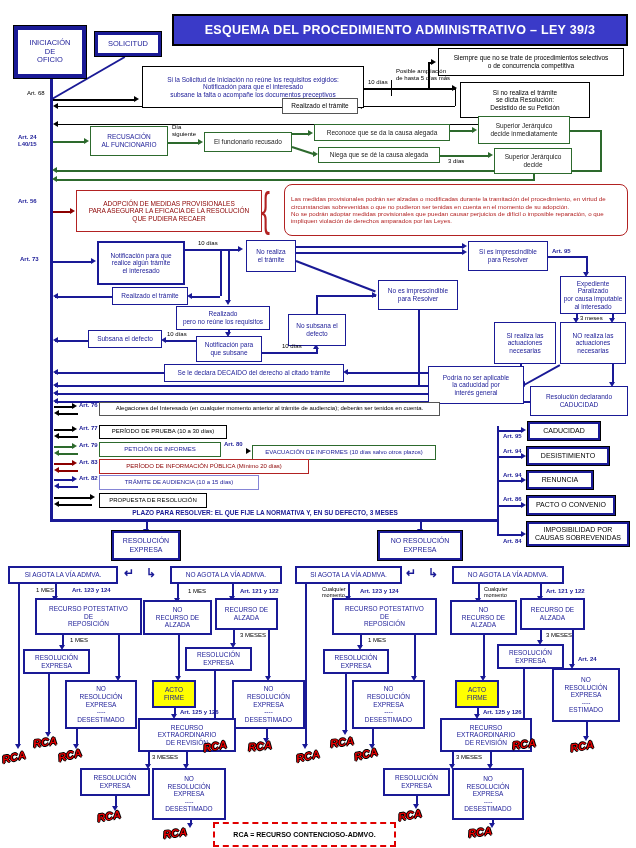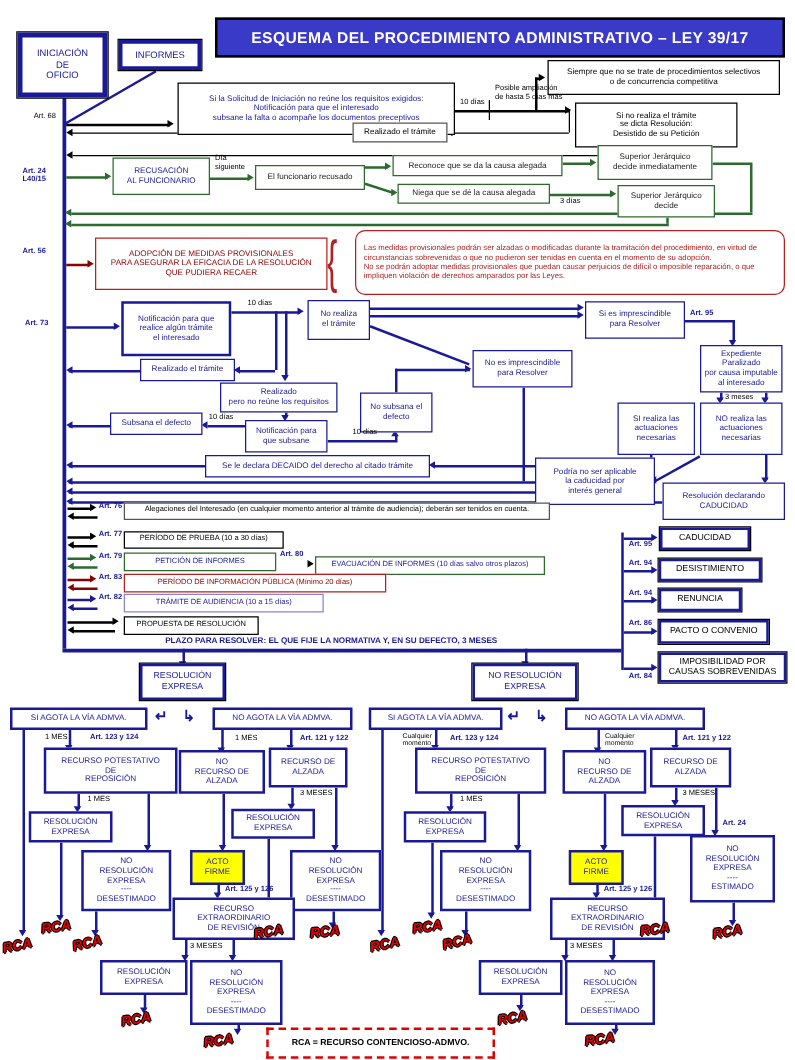--- a/index.html
+++ b/index.html
@@ -43,22 +43,22 @@
       display:flex;align-items:center;justify-content:center;background:#fff;z-index:4}
 </style>
 </head>
 <body>
 
 <div id="c">
 
   <div class="bx b" style="left:14px;top:26px;width:72px;height:52px;border:4px solid #1a1a96;box-shadow:0 0 0 1px #000;font-size:7.5px">INICIACIÓN
 DE
 OFICIO</div>
-  <div class="bx b" style="left:95px;top:32px;width:66px;height:24px;border:3.5px solid #1a1a96;box-shadow:0 0 0 1px #000;font-size:7.5px">INFORMES</div>
-  <div class="title" style="left:172px;top:14px;width:452px;height:28px">ESQUEMA DEL PROCEDIMIENTO ADMINISTRATIVO – LEY 39/17</div>
+  <div class="bx b" style="left:95px;top:32px;width:66px;height:24px;border:3.5px solid #1a1a96;box-shadow:0 0 0 1px #000;font-size:7.5px">SOLICITUD</div>
+  <div class="title" style="left:172px;top:14px;width:452px;height:28px">ESQUEMA DEL PROCEDIMIENTO ADMINISTRATIVO – LEY 39/3</div>
 
   <i class="v" style="left:50px;top:78px;height:441px;width:3px"></i>
   <i class="h" style="left:50px;top:519px;width:447px;height:3px"></i>
   <i class="sl" style="left:52px;top:98px;width:84px;transform:rotate(-30deg)"></i>
 
   <div class="lb" style="left:27px;top:90px">Art. 68</div>
   <i class="h k" style="left:53px;top:99px;width:83px"></i>
     <i class="a ar" style="left:134px;top:96px;border-left-color:#000"></i>
   <div class="bx kb2 b" style="left:142px;top:66px;width:222px;height:42px;color:#1a1a96">Si la Solicitud de Iniciación no reúne los requisitos exigidos:
 Notificación para que el interesado

